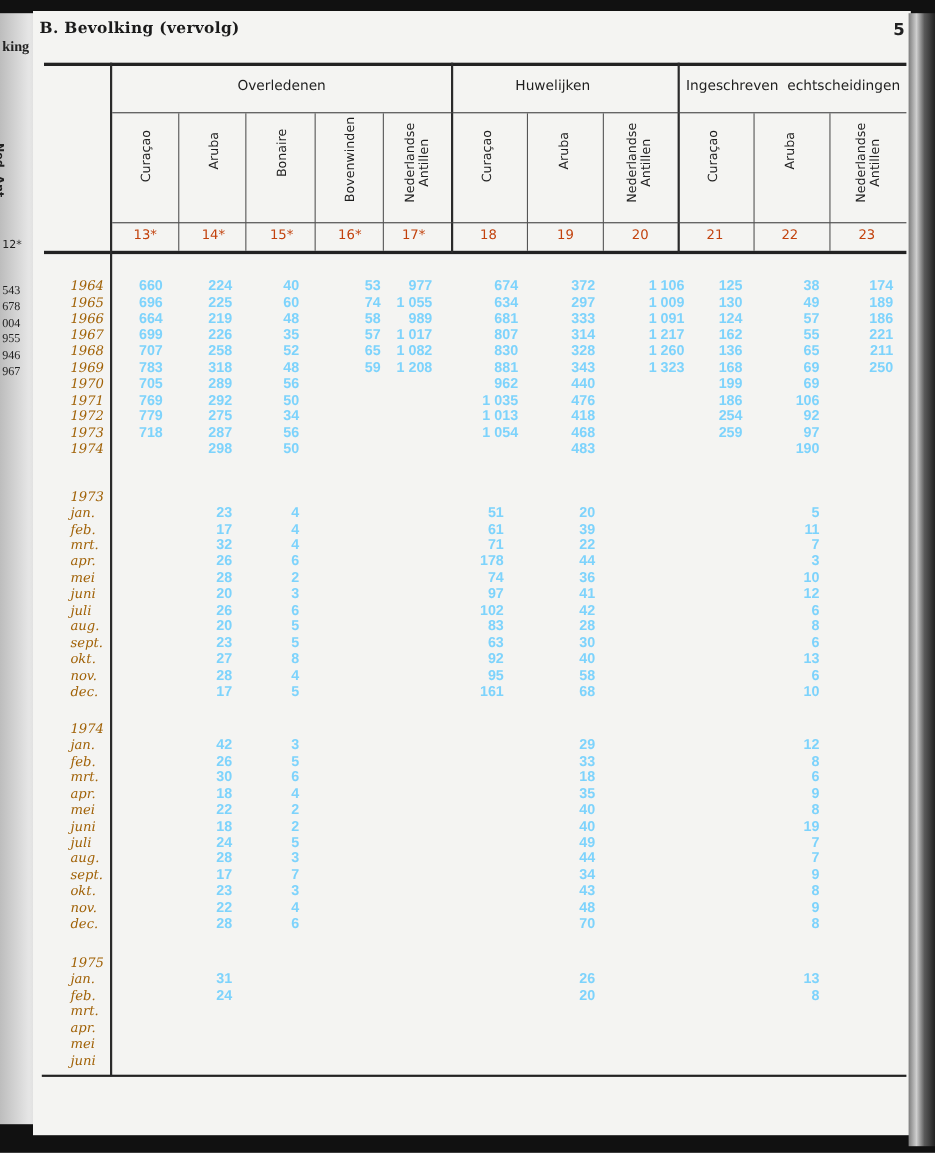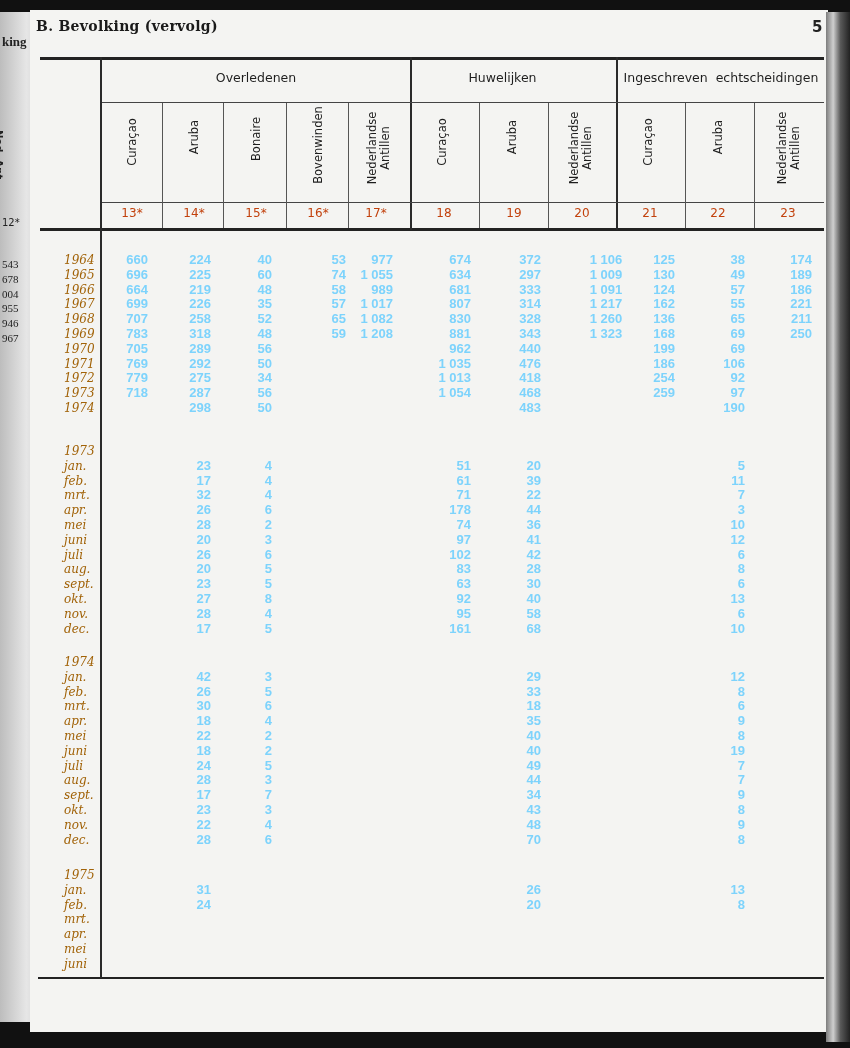--- a/index.html
+++ b/index.html
@@ -349,21 +349,21 @@
       <div></div>
       <div></div>
       <div></div>
       <div></div>
       <div></div>
       <div></div>
       <div></div>
       <div></div>
       <div></div>
     </div>
-    <div class="col" style="top: 458.8px; left: 411px; width: 60px;">
+    <div class="col" style="top: 458.8px; left: 398px; width: 60px;">
       <div>51</div>
       <div>61</div>
       <div>71</div>
       <div>178</div>
       <div>74</div>
       <div>97</div>
       <div>102</div>
       <div>83</div>
       <div>63</div>
       <div>92</div>

